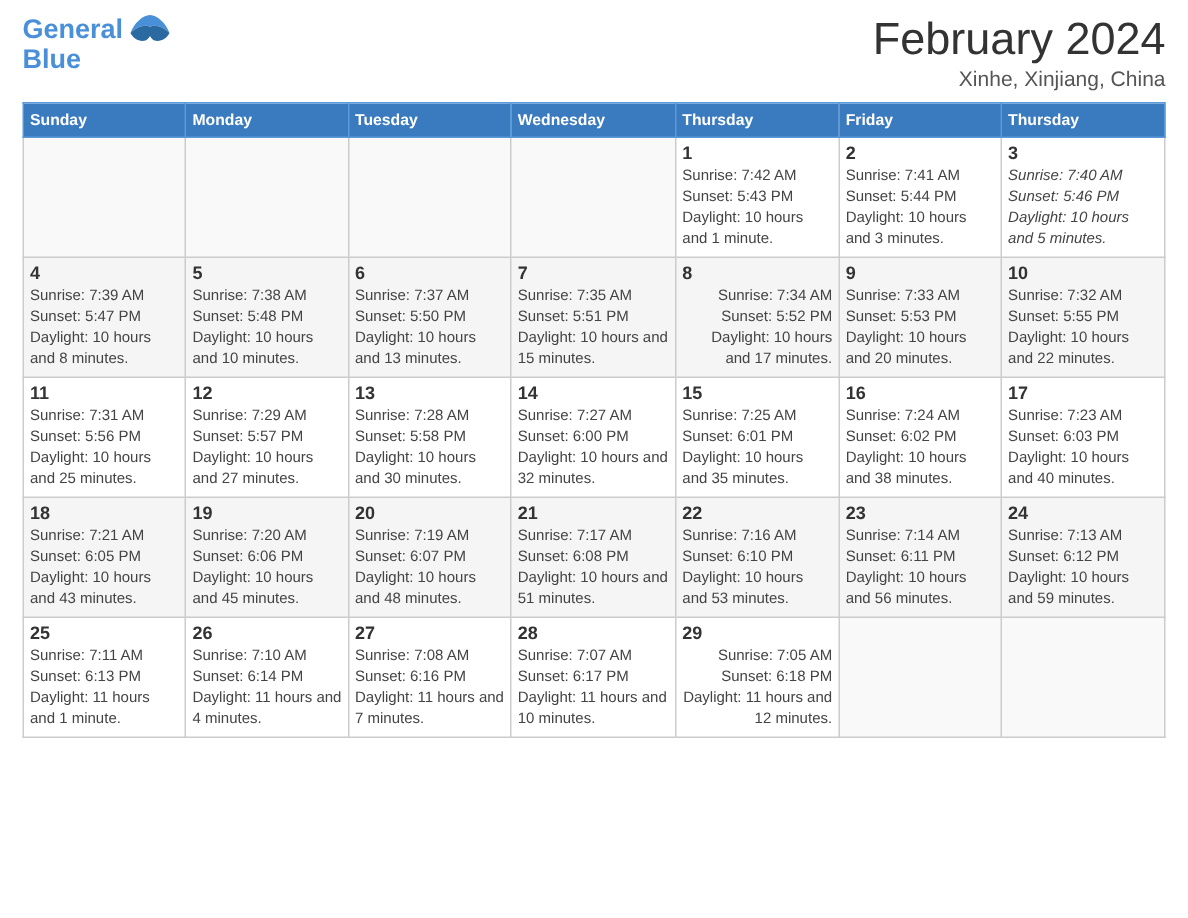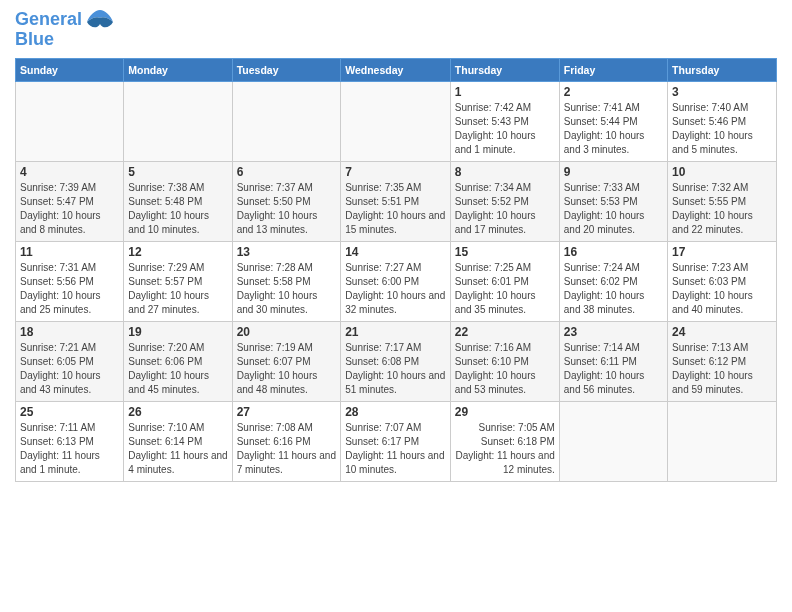--- a/index.html
+++ b/index.html
@@ -102,20 +102,24 @@
             <span>General</span>
           </div>
           <svg class="logo-icon" viewBox="0 0 30 22" fill="none">
             <path d="M15 2 C20 2 26 8 28 14 C24 10 18 8 15 10 C12 8 6 10 2 14 C4 8 10 2 15 2Z" fill="#4a90d9"></path>
             <path d="M28 14 C26 18 22 20 18 19 C16 18 15 16 15 16 C15 16 14 18 12 19 C8 20 4 18 2 14 C6 10 12 8 15 10 C18 8 24 10 28 14Z" fill="#2a6aa0"></path>
           </svg>
         </div>
         <div class="logo-text" style="color:#4a90d9;">Blue</div>
       </div>
     </div>
+    <div class="title-block">
+      <div class="main-title">February 2024</div>
+      <div class="subtitle">Xinhe, Xinjiang, China</div>
+    </div>
   </div>
 
   <table class="calendar">
     <thead>
       <tr>
       <th>Sunday</th>
           <th>Monday</th>
           <th>Tuesday</th>
           <th>Wednesday</th>
           <th>Thursday</th>
@@ -136,21 +140,21 @@
 Daylight: 10 hours and 1 minute.</div>
           </td>
           <td>
             <div class="day-number">2</div>
             <div class="day-info" style="white-space: pre-line;">Sunrise: 7:41 AM
 Sunset: 5:44 PM
 Daylight: 10 hours and 3 minutes.</div>
           </td>
           <td>
             <div class="day-number">3</div>
-            <div class="day-info" style="white-space: pre-line;">Sunrise: 7:40 AM
+            <div class="day-info" style="white-space: pre-line; font-style: italic;">Sunrise: 7:40 AM
 Sunset: 5:46 PM
 Daylight: 10 hours and 5 minutes.</div>
           </td>
         </tr>
         <tr>
           <td>
             <div class="day-number">4</div>
             <div class="day-info" style="white-space: pre-line;">Sunrise: 7:39 AM
 Sunset: 5:47 PM
 Daylight: 10 hours and 8 minutes.</div>
@@ -168,21 +172,21 @@
 Daylight: 10 hours and 13 minutes.</div>
           </td>
           <td>
             <div class="day-number">7</div>
             <div class="day-info" style="white-space: pre-line;">Sunrise: 7:35 AM
 Sunset: 5:51 PM
 Daylight: 10 hours and 15 minutes.</div>
           </td>
           <td>
             <div class="day-number">8</div>
-            <div class="day-info" style="white-space: pre-line;">Sunrise: 7:34 AM
+            <div class="day-info" style="white-space: pre-line; text-align: right;">Sunrise: 7:34 AM
 Sunset: 5:52 PM
 Daylight: 10 hours and 17 minutes.</div>
           </td>
           <td>
             <div class="day-number">9</div>
             <div class="day-info" style="white-space: pre-line;">Sunrise: 7:33 AM
 Sunset: 5:53 PM
 Daylight: 10 hours and 20 minutes.</div>
           </td>
           <td>

